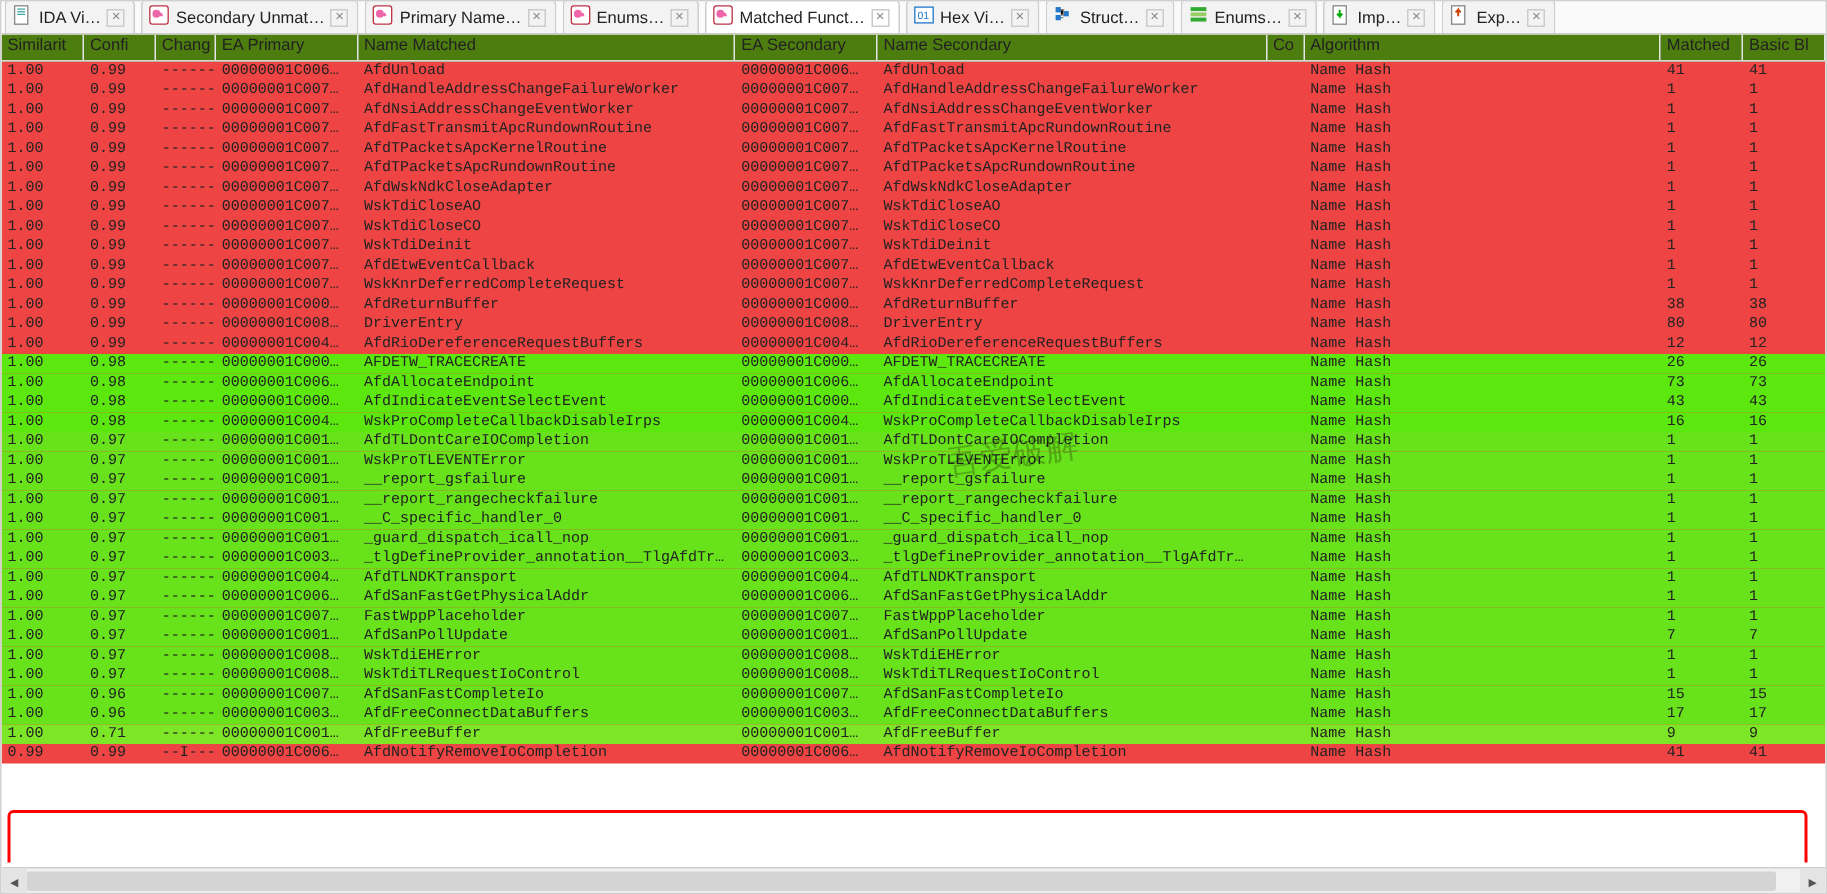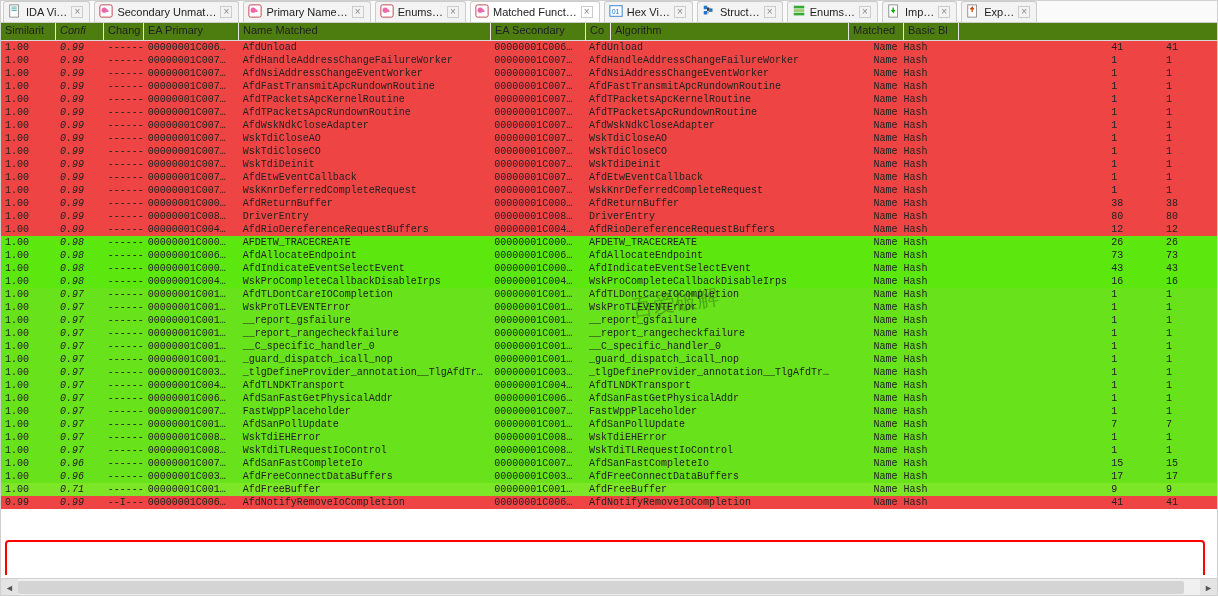--- a/index.html
+++ b/index.html
@@ -13,21 +13,21 @@
   .tab .close { font-size:10px; color:#888; border:1px solid #ccc; width:12px; height:12px; line-height:10px; text-align:center; }
   .ico { width:14px; height:14px; display:inline-block; }
   
   .table-area { position:relative; height:552px; overflow:hidden; }
   .header { display:flex; background:#4d7c0f; border-bottom:1px solid #d8d8d8; height:18px; position:relative; z-index:2; }
   .header .col { padding:1px 4px; border-right:1px solid #e6e6e6; white-space:nowrap; overflow:hidden; }
   .rows { font-family:"Courier New",monospace; font-size:10px; line-height:13px; background:#ef4444; position:relative; }
   .row { display:flex; height:13px; }
   .row .c { padding:0 4px; white-space:nowrap; overflow:hidden; }
   
-  .w0{width:55px;} .w1{width:48px;font-style:italic;} .w2{width:40px;} .w3{width:95px;} .w4{width:252px;} .w5{width:95px;} .w6{width:260px;} .w7{width:25px;} .w8{width:238px;} .w9{width:55px;} .w10{width:55px;}
+  .w0{width:55px;} .w1{width:48px;} .w2{width:40px;} .w3{width:95px;} .w4{width:252px;} .w5{width:95px;} .w6{width:260px;} .w7{width:25px;} .w8{width:238px;} .w9{width:55px;} .w10{width:55px;}
   .g97 { background:#68e21a; }
   .g98 { background:#5ce80f; }
   .g95 { background:#7de626; }
   
   .redbox { position:absolute; left:4px; top:517px; width:1200px; height:56px; border:2px solid #f00; pointer-events:none; z-index:3; border-radius:4px; }
   
   .hscroll { position:absolute; bottom:0; left:0; right:0; height:17px; background:#f0f0f0; border-top:1px solid #d0d0d0; }
   .hscroll .btn { width:17px; height:17px; background:#e4e4e4; display:inline-flex; align-items:center; justify-content:center; font-size:9px; color:#555; }
   .hscroll .btn.r { float:right; }
   .hscroll .thumb { position:absolute; left:17px; top:2px; height:13px; width:1166px; background:#d4d4d4; border-radius:2px; }
@@ -132,20 +132,21 @@
     </div>
 
   <div class="table-area">
     <div class="header" id="hdr">
         <div class="col w0">Similarit</div>
         <div class="col w1">Confi</div>
         <div class="col w2">Chang</div>
         <div class="col w3">EA Primary</div>
         <div class="col w4">Name Matched</div>
         <div class="col w5">EA Secondary</div>
+        <div class="col w6">Name Secondary</div>
         <div class="col w7">Co</div>
         <div class="col w8">Algorithm</div>
         <div class="col w9">Matched</div>
         <div class="col w10">Basic Bl</div>
       </div>
     <div class="rows" id="rows">
         <div class="row ">
           <span class="c w0">1.00</span>
           <span class="c w1">0.99</span>
           <span class="c w2">-------</span>

